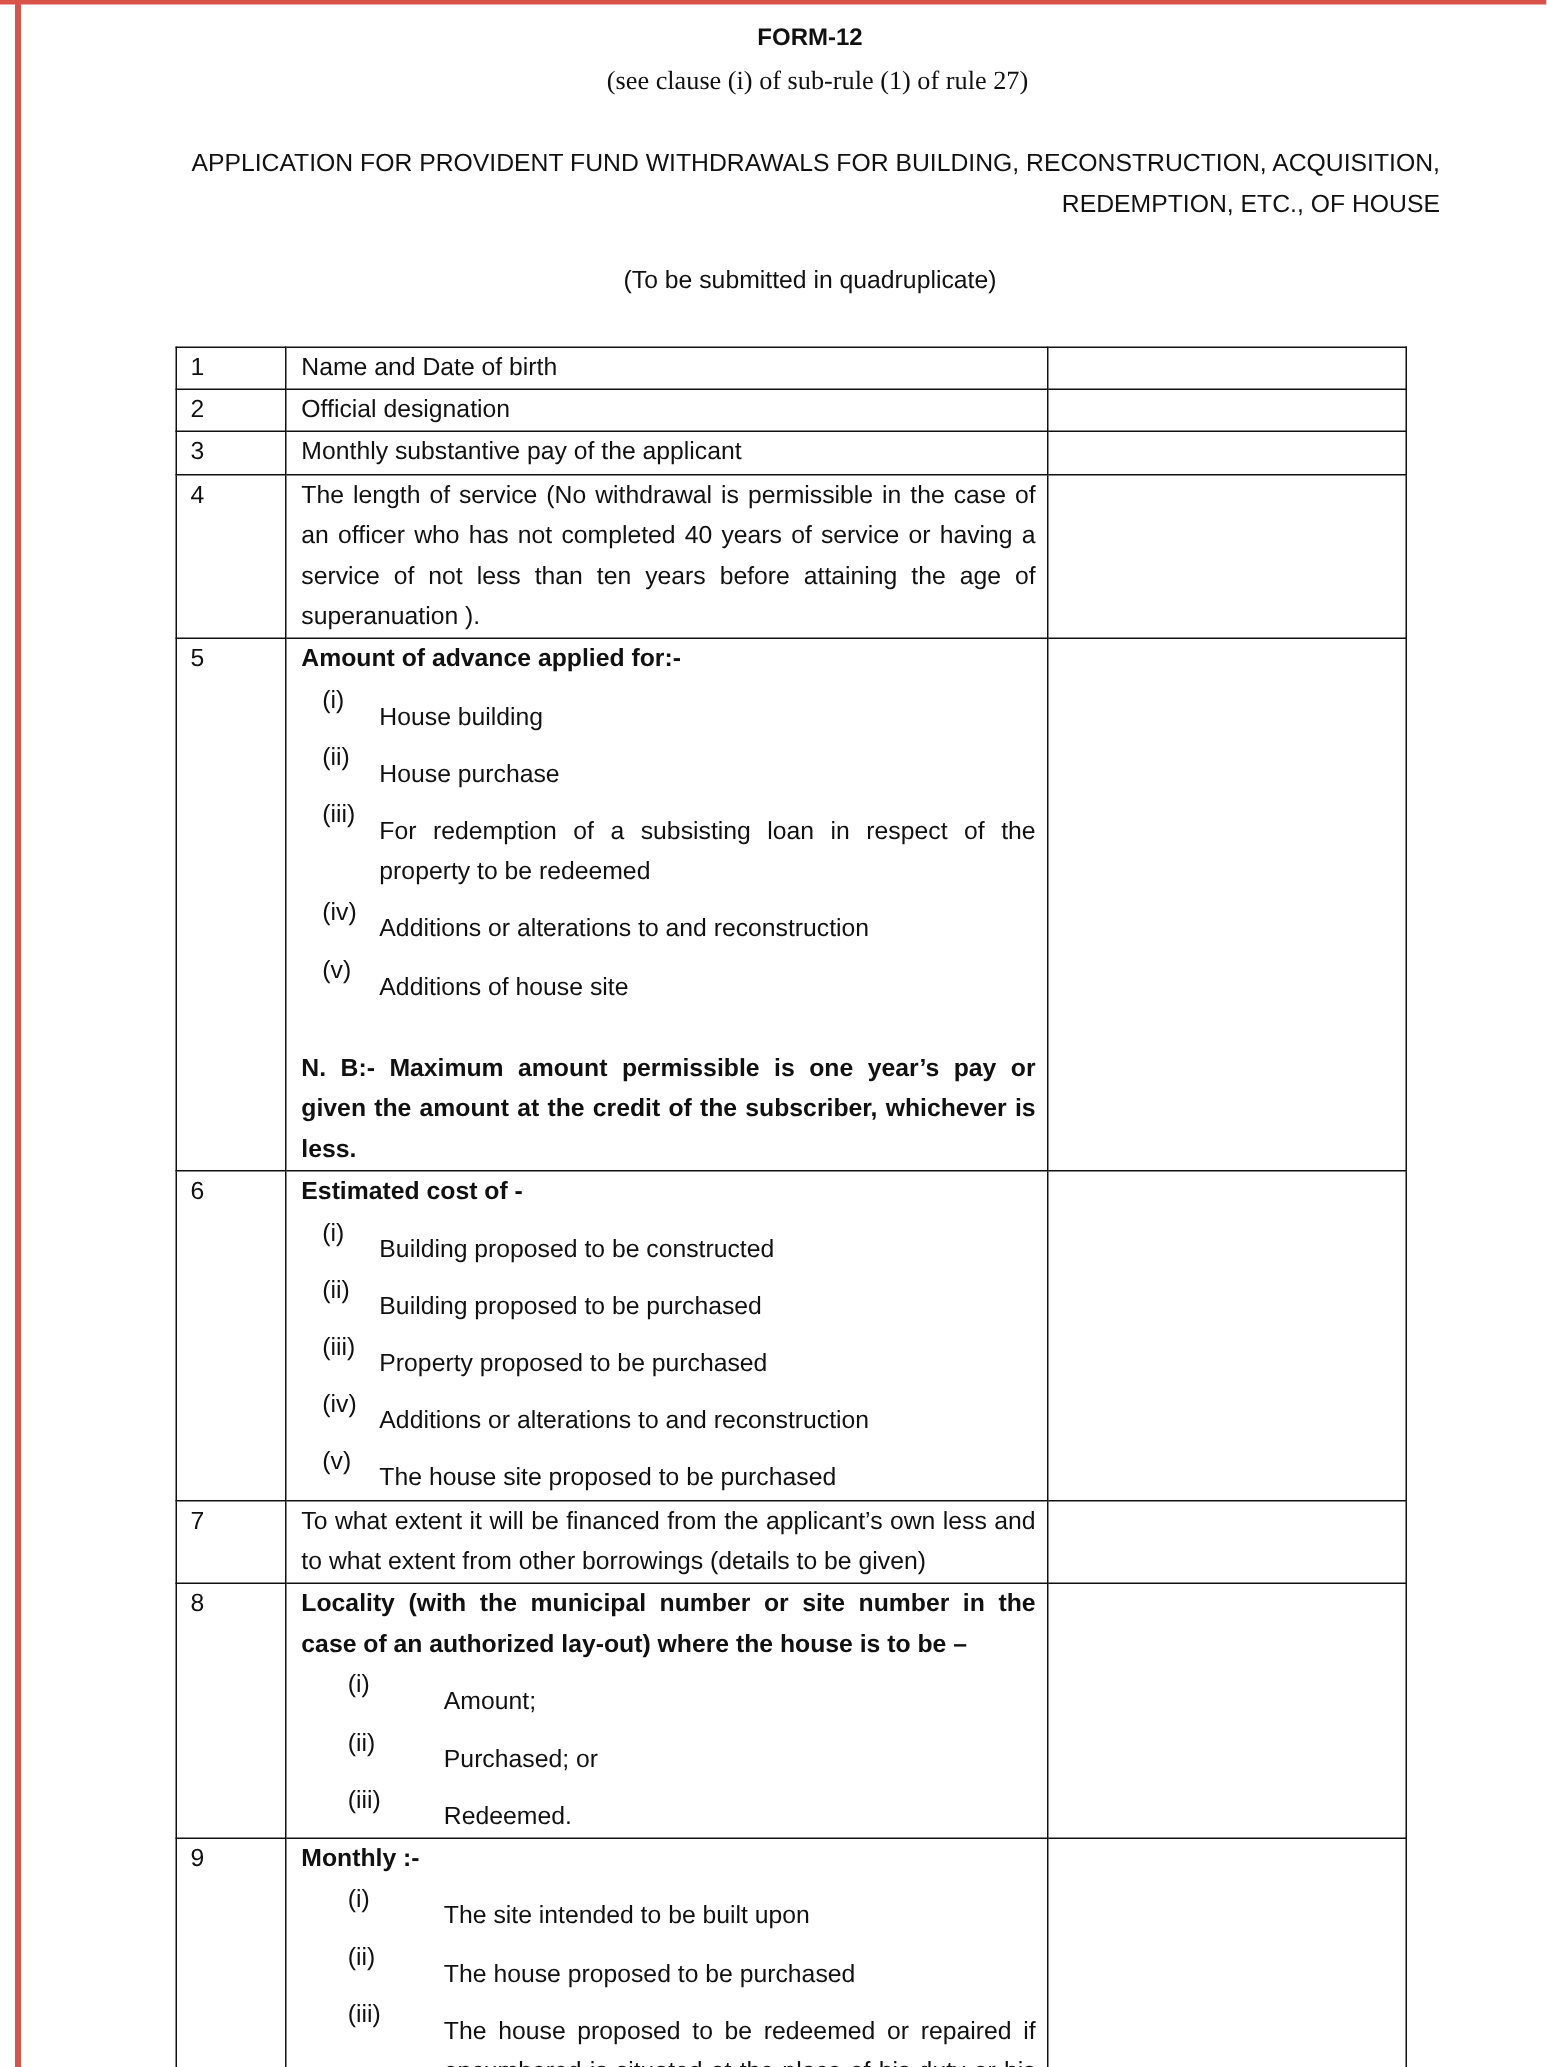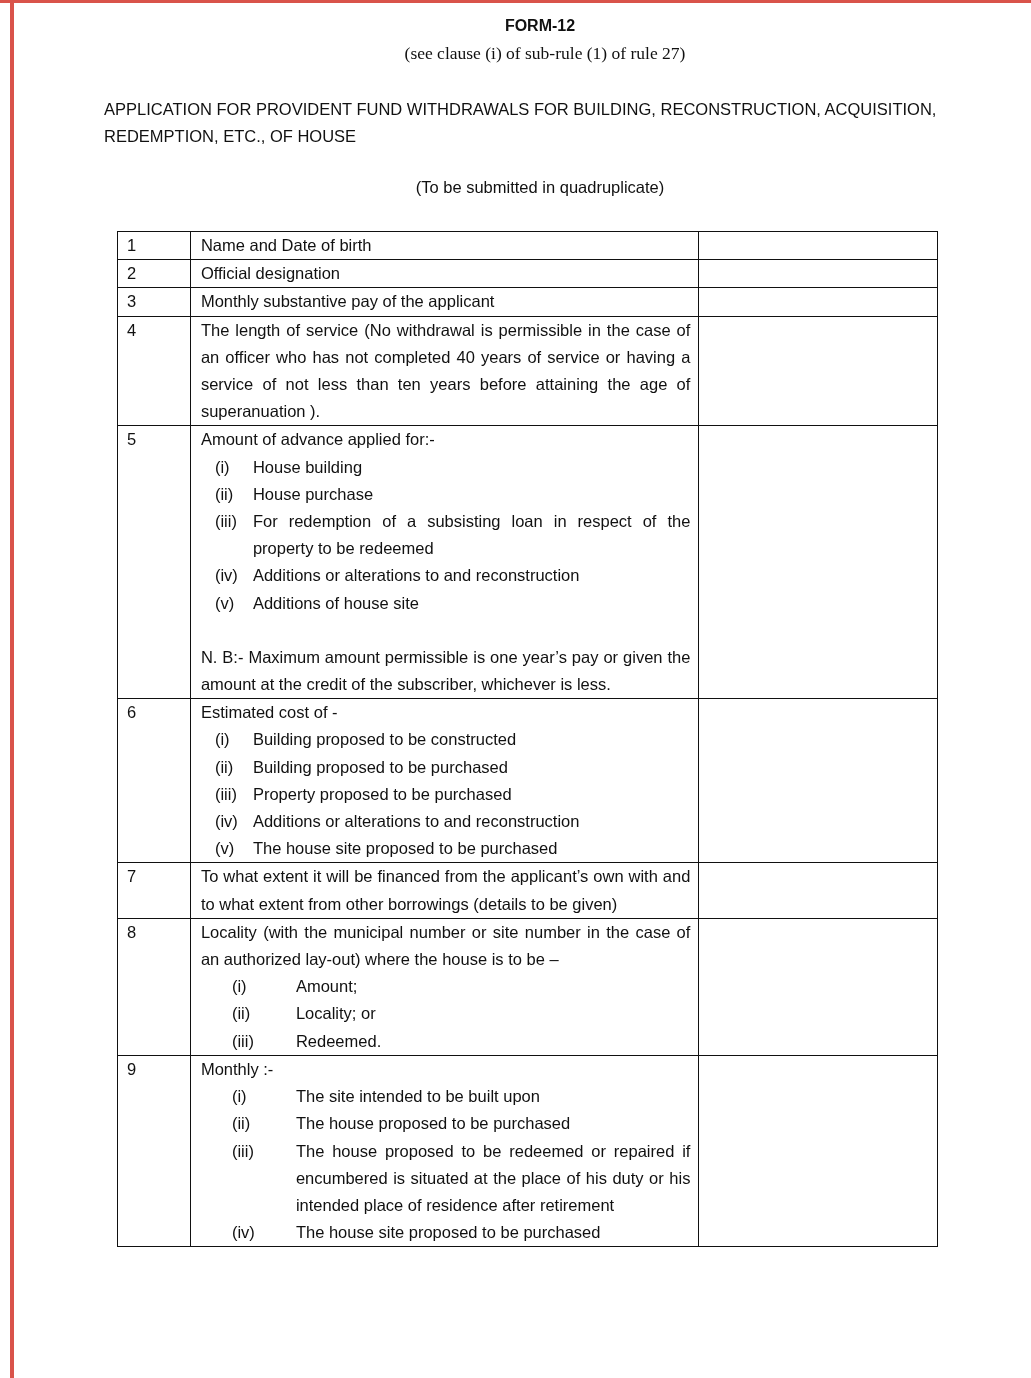--- a/index.html
+++ b/index.html
@@ -7,36 +7,36 @@
     width: 1031px; height: 1378px; position: relative; overflow: hidden;
     background: #ffffff; color: #111;
     font-family: "Liberation Sans", "DejaVu Sans", sans-serif;
   }
   .border-top { position: absolute; left: 0; top: 0; width: 1031px; height: 3px; background: #d9534a; }
   .border-left { position: absolute; left: 10px; top: 0; width: 4px; height: 1378px; background: #d9534a; }
   .title { position: absolute; top: 17px; left: 0; width: 1080px; text-align: center;
     font-weight: bold; font-size: 16px; }
   .subtitle { position: absolute; top: 43px; left: 0; width: 1090px; text-align: center;
     font-family: "Liberation Serif", "DejaVu Serif", serif; font-size: 17.5px; }
-  .heading { position: absolute; top: 96px; left: 104px; width: 840px; text-align: left;
+  .heading { position: absolute; top: 96px; left: 120px; width: 840px; text-align: right;
     font-size: 16.5px; line-height: 27px; }
   .note { position: absolute; top: 178px; left: 0; width: 1080px; text-align: center; font-size: 16.5px; }
 
   table.form {
     position: absolute; left: 117px; top: 231px; width: 821px;
     border-collapse: collapse; font-size: 16.5px; line-height: 27.2px;
   }
   table.form td { border: 1.5px solid #111; vertical-align: top; padding: 0; }
   td.num { width: 63px; padding-left: 9px !important; padding-top: 0 !important; }
   td.desc { width: 490px; padding: 0 8px 0 10px !important; text-align: justify; }
   td.ans { width: 238px; }
-  .line { display: block; }
+  .line { display: block; font-weight: bold; }
   .sub { display: flex; }
   .sub .roman { display: inline-block; flex: 0 0 auto; }
-  .sub .txt { flex: 1 1 auto; text-align: justify; }
+  .sub .txt { flex: 1 1 auto; text-align: justify; margin-top: 11px; }
   .list-a .sub { padding-left: 14px; }
   .list-a .roman { width: 38px; }
   .list-b .sub { padding-left: 31px; }
   .list-b .roman { width: 64px; }
   .spacer { height: 27px; }
 </style>
 </head>
 <body>
 
 <div class="border-top"></div>
@@ -120,34 +120,34 @@
           </div>
       <div class="sub">
             <span class="roman">(v)</span>
             <span class="txt">The house site proposed to be purchased</span>
           </div>
     </td>
     <td class="ans"></td>
   </tr>
   <tr>
     <td class="num">7</td>
-    <td class="desc">To what extent it will be financed from the applicant’s own with and to what extent from other borrowings (details to be given)</td>
+    <td class="desc">To what extent it will be financed from the applicant’s own less and to what extent from other borrowings (details to be given)</td>
     <td class="ans"></td>
   </tr>
   <tr>
     <td class="num">8</td>
     <td class="desc list-b">
       <span class="line">Locality (with the municipal number or site number in the case of an authorized lay-out) where the house is to be –</span>
       <div class="sub">
             <span class="roman">(i)</span>
             <span class="txt">Amount;</span>
           </div>
       <div class="sub">
             <span class="roman">(ii)</span>
-            <span class="txt">Locality; or</span>
+            <span class="txt">Purchased; or</span>
           </div>
       <div class="sub">
             <span class="roman">(iii)</span>
             <span class="txt">Redeemed.</span>
           </div>
     </td>
     <td class="ans"></td>
   </tr>
   <tr>
     <td class="num">9</td>

